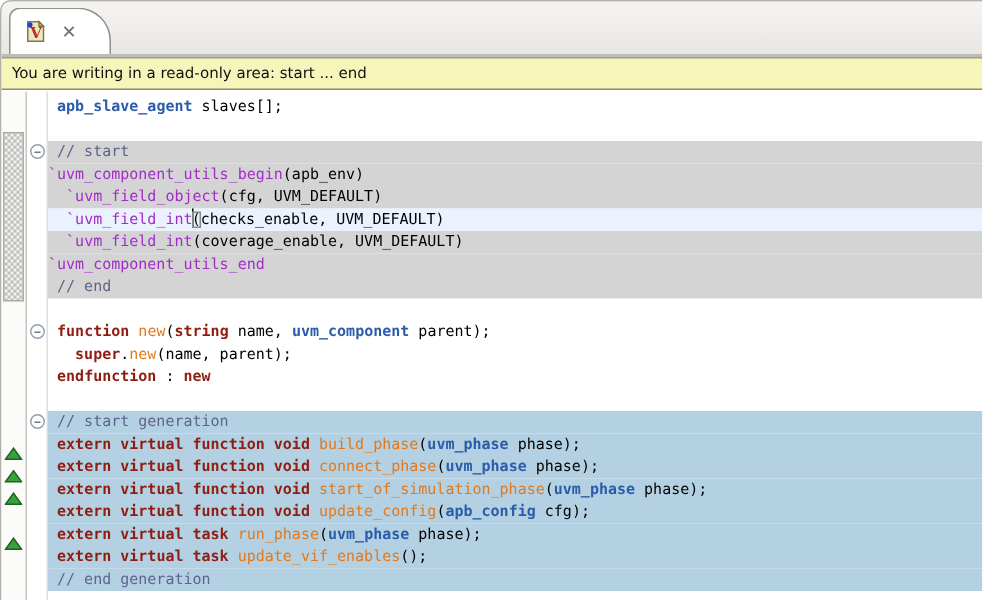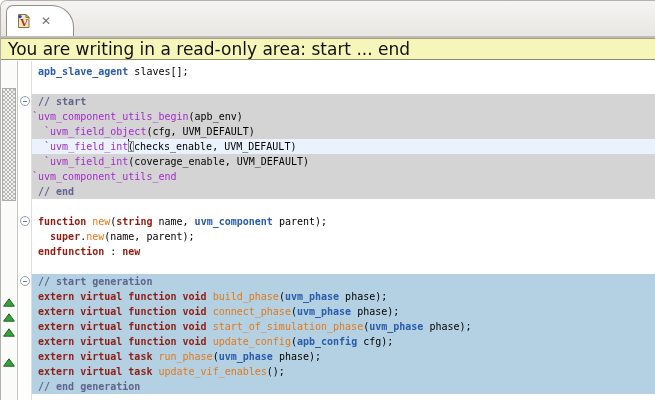--- a/index.html
+++ b/index.html
@@ -32,21 +32,21 @@
   .tab-close {
     color: #70706e; font-size: 12px; font-weight: bold; margin-left: 4px;
     line-height: 1; cursor: pointer;
   }
 
   
   .warnbar {
     height: 22px; background: var(--warning_bg, #f6f5ba);
     border-top: 1px solid #a2a07b; border-bottom: 1px solid #8f8d68;
     display: flex; align-items: center; padding-left: 7px;
-    font-size: 17px; color: #111;
+    font-size: 10px; color: #111;
   }
 
   
   .editor { position: absolute; top: 60px; left: 0; right: 0; bottom: 0; background: #fff; }
 
   .ann-ruler {
     position: absolute; left: 0; top: 0; bottom: 0; width: 17px;
     background: #fbfbf9; border-right: 1px solid #c6c5c0;
   }
   .hatch {
@@ -81,21 +81,21 @@
   }
   .code-line { height: 15px; }
   .ro  { background: var(--readonly_bg, #d4d4d4); }
   .cur { background: var(--current_line_bg, #e9f2fd); }
   .sel { background: var(--selection_bg, #b3d1e2); }
 
   .tk-kw { color: var(--keyword, #8f1d12); font-weight: bold; }
   .tk-ty { color: var(--user_type, #2a5caa); font-weight: bold; }
   .tk-fn { color: var(--method, #e3791c); }
   .tk-mc { color: var(--macro, #a32cc8); font-weight: normal; }
-  .tk-cm { color: var(--comment, #60648c); font-weight: bold; text-align: center; }
+  .tk-cm { color: var(--comment, #60648c); font-weight: normal; text-align: center; }
   .tk-pl { color: #000; }
   .tk-brk { outline: 1px solid #8a8a8a; outline-offset: -1px; }
   .caret {
     display: inline-block; width: 0; height: 13px;
     border-left: 1.5px solid #000; margin-right: -1.5px;
     vertical-align: text-bottom;
   }
 </style>
 </head>
 <body>

